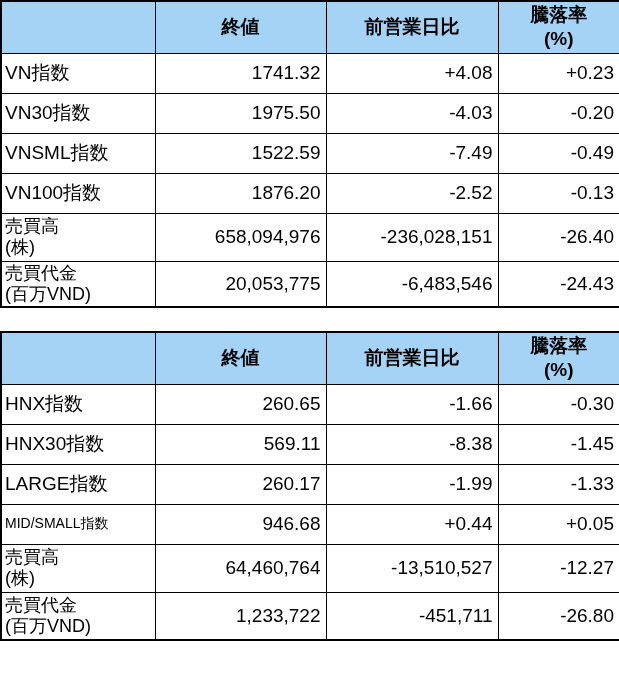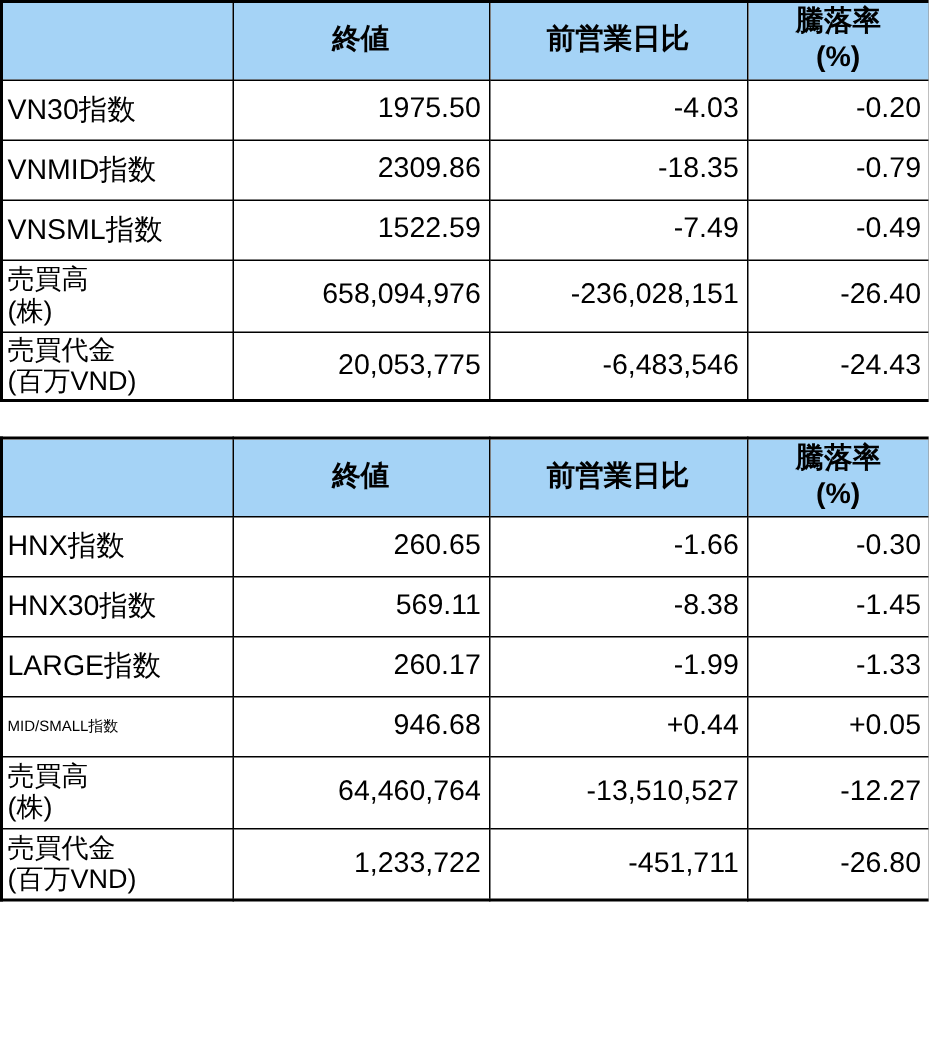--- a/index.html
+++ b/index.html
@@ -44,21 +44,21 @@
     text-align: left;
     font-size: 19px;
     padding-left: 3px;
     white-space: pre-line;
   }
   td.lbl.two-line {
     font-size: 18px;
     line-height: 21px;
   }
   td.lbl.shrink {
-    font-size: 10px;
+    font-size: 14px;
     margin-top: 20px;
   }
   td.num {
     text-align: right;
     font-size: 19px;
     padding-right: 5px;
     white-space: nowrap;
   }
   tr.h52 { height: 52px; }
   tr.h40 { height: 40px; }
@@ -84,36 +84,42 @@
       <tr class="h52">
         <th class="corner"></th>
         <th>終値</th>
         <th>前営業日比</th>
         <th>騰落率
 (%)</th>
       </tr>
     </thead>
     <tbody>
       <tr class="h40">
+        <td class="lbl">VN指数</td>
+        <td class="num">1741.32</td>
+        <td class="num">+4.08</td>
+        <td class="num">+0.23</td>
+      </tr>
+      <tr class="h40">
         <td class="lbl">VN30指数</td>
         <td class="num">1975.50</td>
         <td class="num">-4.03</td>
         <td class="num">-0.20</td>
       </tr>
       <tr class="h40">
-        <td class="lbl">VNMID指数</td>
-        <td class="num">2309.86</td>
-        <td class="num">-18.35</td>
-        <td class="num">-0.79</td>
-      </tr>
-      <tr class="h40">
         <td class="lbl">VNSML指数</td>
         <td class="num">1522.59</td>
         <td class="num">-7.49</td>
         <td class="num">-0.49</td>
+      </tr>
+      <tr class="h40">
+        <td class="lbl">VN100指数</td>
+        <td class="num">1876.20</td>
+        <td class="num">-2.52</td>
+        <td class="num">-0.13</td>
       </tr>
       <tr class="h48">
         <td class="lbl two-line">売買高
 (株)</td>
         <td class="num">658,094,976</td>
         <td class="num">-236,028,151</td>
         <td class="num">-26.40</td>
       </tr>
       <tr class="h46">
         <td class="lbl two-line">売買代金

